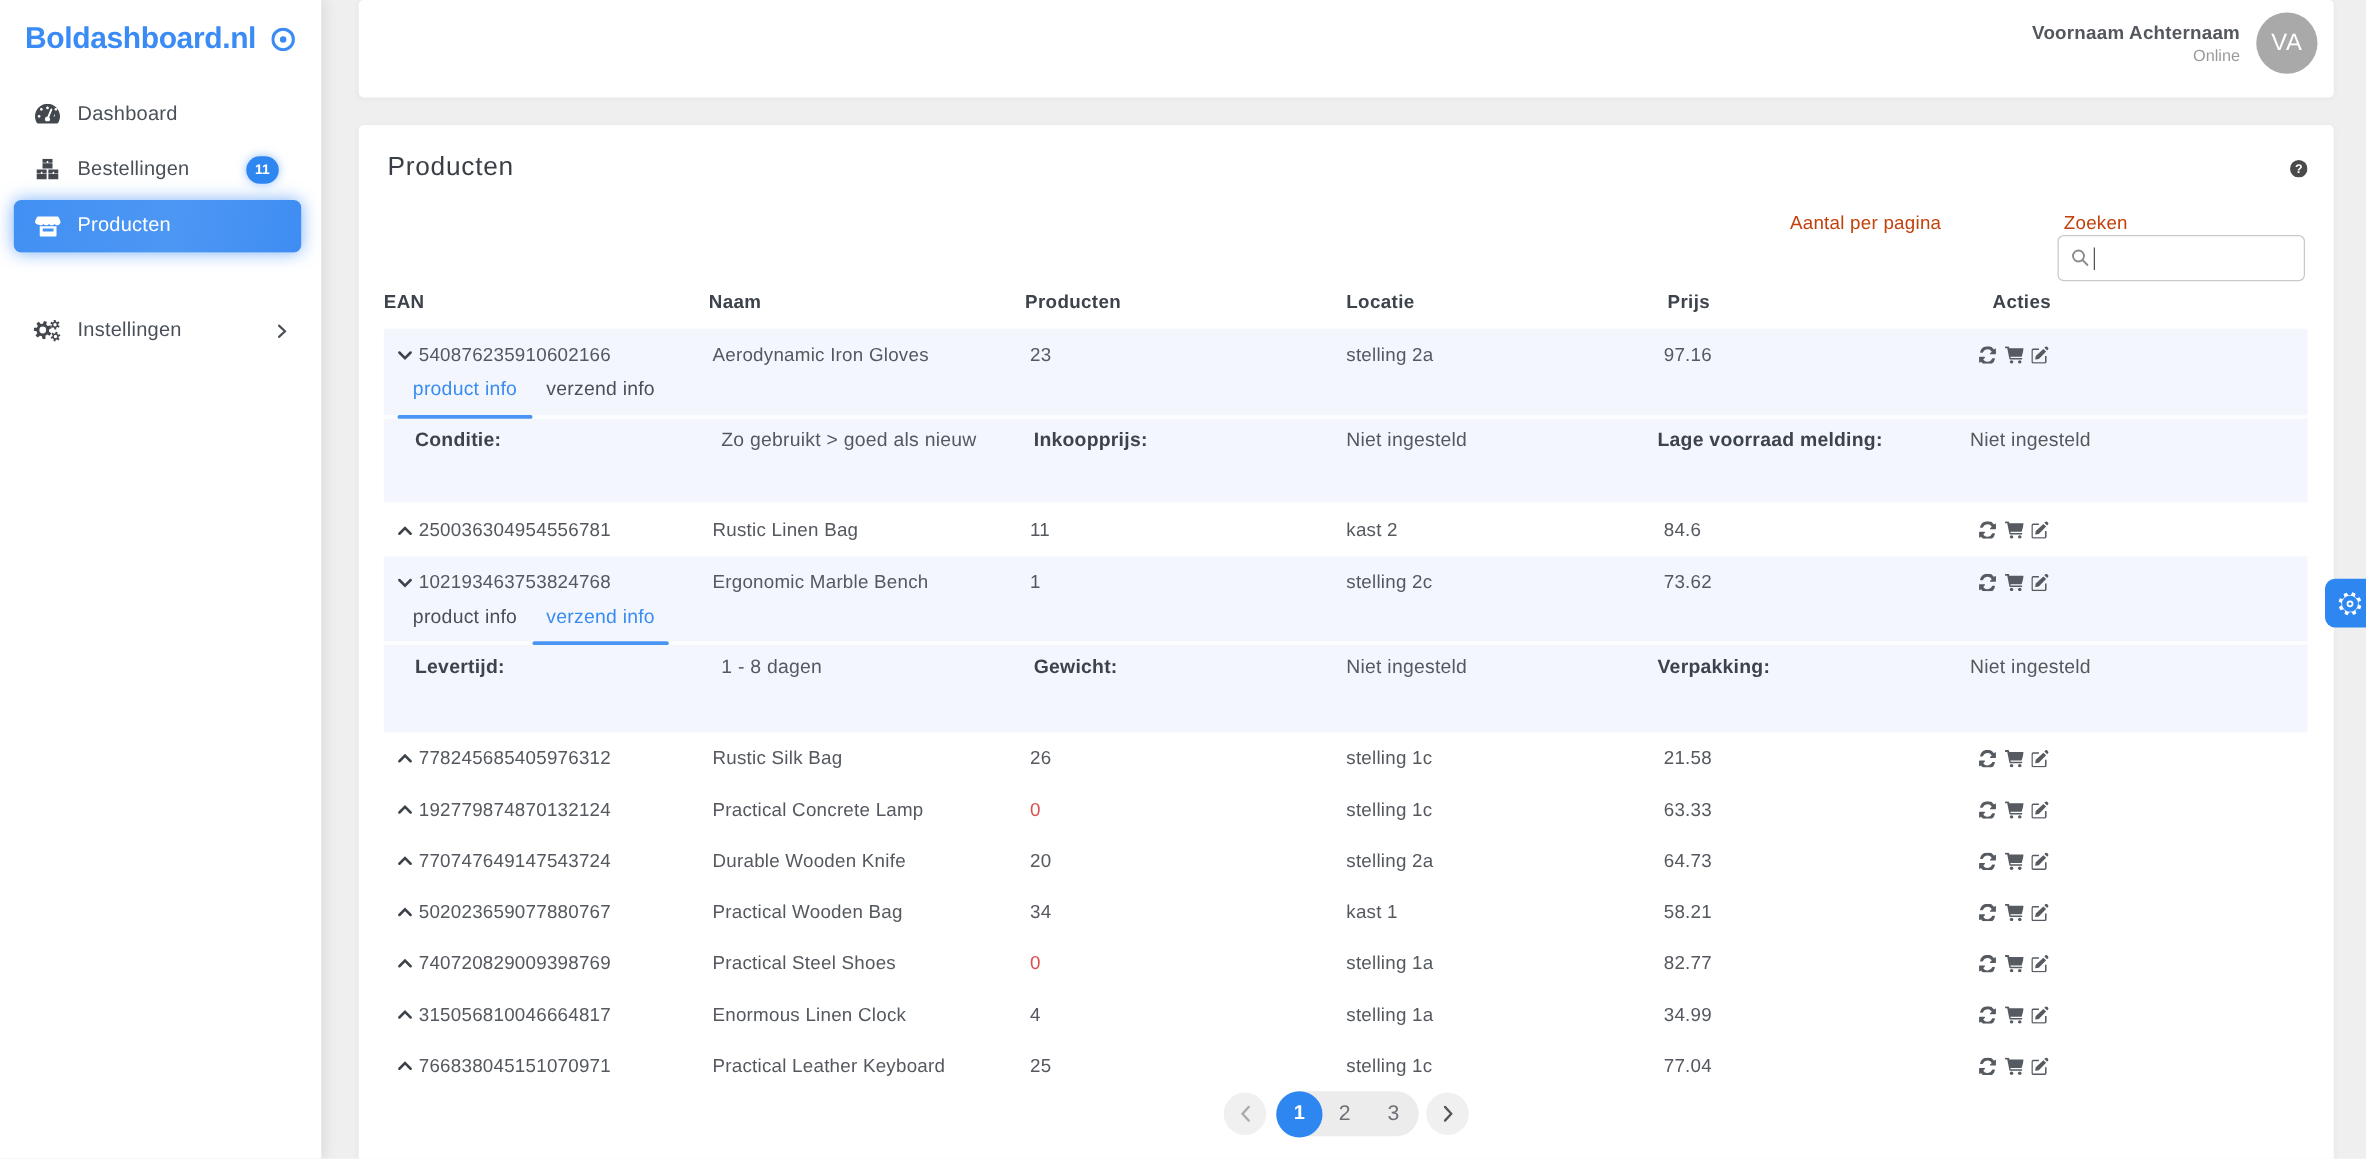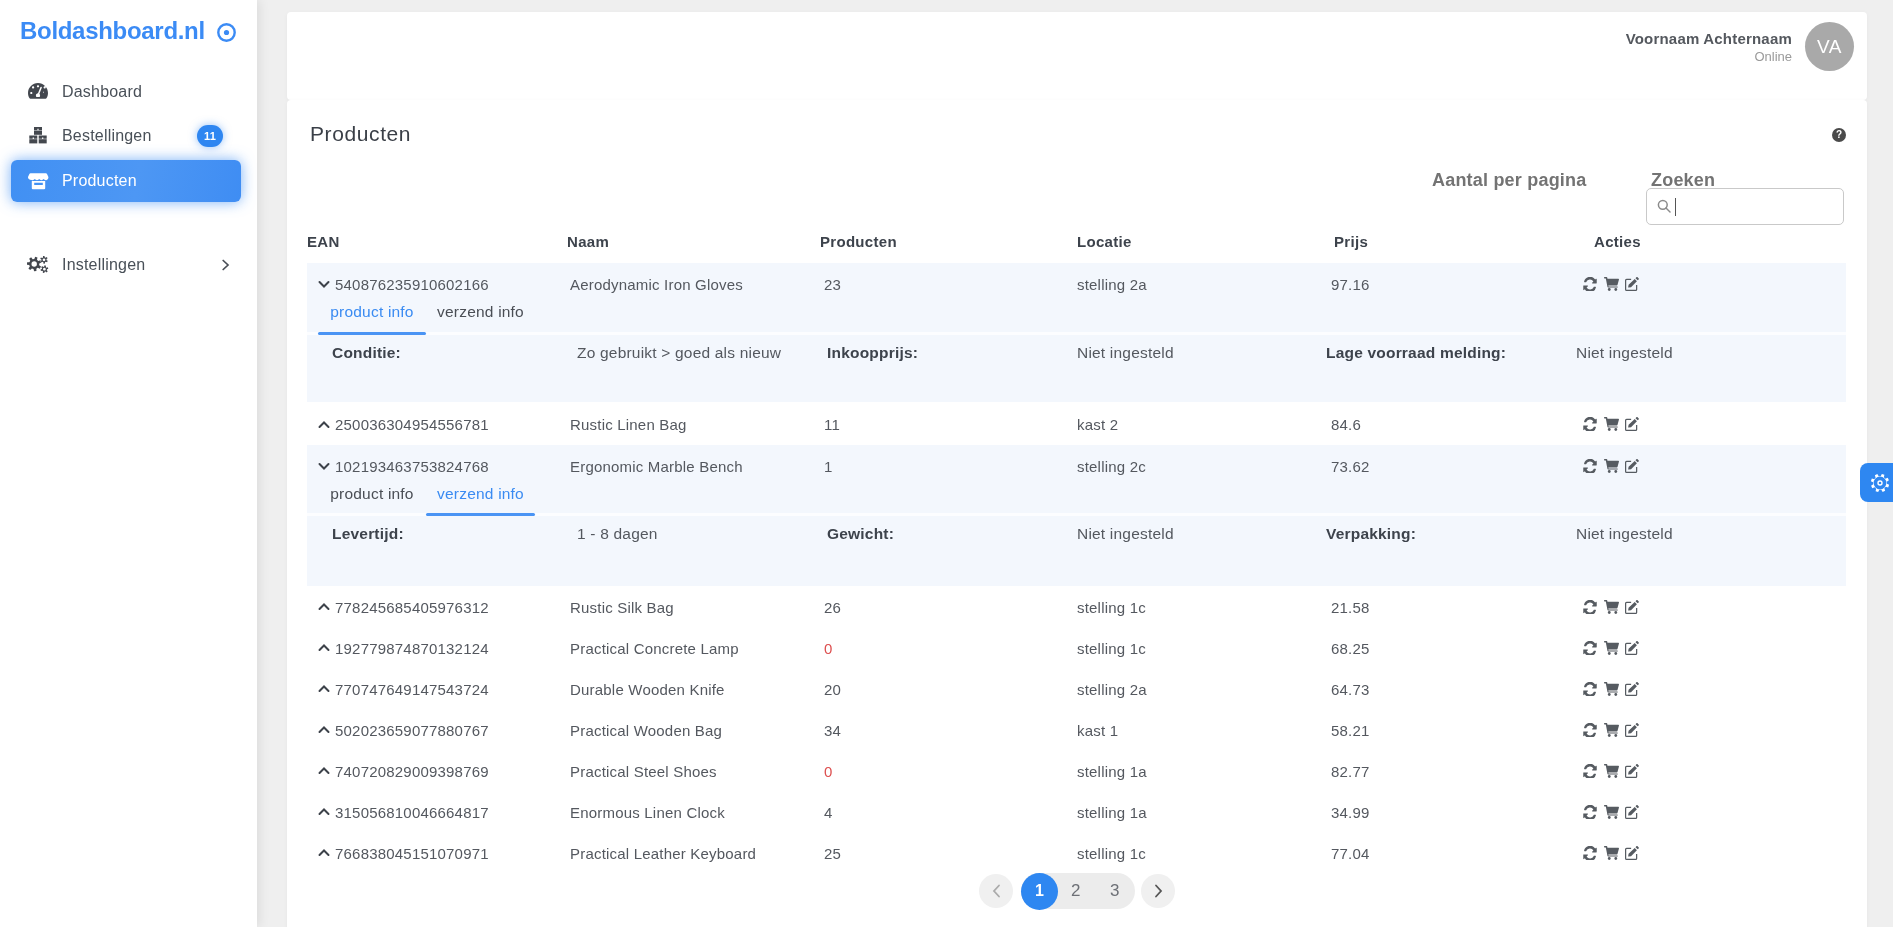--- a/index.html
+++ b/index.html
@@ -43,21 +43,21 @@
   border-radius:6px;
   background:linear-gradient(100deg,#4190f3,#4d97f4 55%,#3f8df3);
   box-shadow:0 0 14px rgba(77,151,244,0.75);
   display:flex; align-items:center;
   color:#fff; font-size:16px; letter-spacing:0.2px;
 }
 .nav-active .ic { width:22px; margin-left:16px; margin-right:13px; display:flex; justify-content:center; }
 .chevR { position:absolute; left:222px; color:#555; }
 
 .topbar {
-  position:absolute; left:287px; top:12px; width:1580px; height:88px;
+  position:absolute; left:287px; top:0; width:1580px; height:78px;
   background:#fff; border-radius:4px; box-shadow:0 1px 5px rgba(0,0,0,0.04);
 }
 .user { position:absolute; right:13px; top:10px; display:flex; align-items:center; }
 .user-names { text-align:right; margin-right:13px; }
 .user-names .n1 { font-size:15px; font-weight:bold; color:#54585e; letter-spacing:0.2px; }
 .user-names .n2 { font-size:13px; color:#9a9a9a; margin-top:2px; }
 .avatar {
   width:49px; height:49px; border-radius:50%; background:#a9a9a9;
   color:#fff; font-weight:normal; font-size:19px;
   display:flex; align-items:center; justify-content:center; letter-spacing:0.5px;
@@ -65,21 +65,21 @@
 .card {
   position:absolute; left:287px; top:100px; width:1580px; height:860px;
   background:#fff; border-radius:4px; box-shadow:0 1px 5px rgba(0,0,0,0.04);
 }
 .card h1 {
   position:absolute; left:23px; top:22px;
   font-size:21px; font-weight:normal; color:#3a3f47; letter-spacing:0.6px;
 }
 .help { position:absolute; left:1545px; top:28px; }
 
-.ctrl-label { position:absolute; font-size:18px; color:#737373; letter-spacing:0.2px;font-weight:bold; }
+.ctrl-label { position:absolute; font-size:15px; color:#c2410c; letter-spacing:0.2px; }
 .sel {
   position:absolute; left:1140px; top:88px; width:190px; height:37px;
   border:1px solid #c9c9c9; border-radius:5px; background:#fff;
   font-size:15px; color:#33363b; line-height:35px; padding-left:14px;
 }
 .sel svg { position:absolute; right:12px; top:14px; }
 .search {
   position:absolute; left:1359px; top:88px; width:198px; height:37px;
   border:1px solid #c9c9c9; border-radius:5px; background:#fff;
 }
@@ -368,21 +368,21 @@
   </div>
   <div class="row" style="top:527px;">
     <div class="c1"><span class="chev">
           <svg width="12" height="8">
             <use href="#i-chevu"></use>
           </svg>
         </span>192779874870132124</div>
     <div class="c2">Practical Concrete Lamp</div>
     <div class="c3 red" style="left:517px;">0</div>
     <div class="c4">stelling 1c</div>
-    <div class="c5">68.25</div>
+    <div class="c5">63.33</div>
     <div class="c6">
         <span class="acts">
           <svg width="14" height="14">
             <use href="#i-sync"></use>
           </svg>
           <svg width="15" height="14">
             <use href="#i-cart"></use>
           </svg>
           <svg width="14" height="14">
             <use href="#i-edit"></use>

